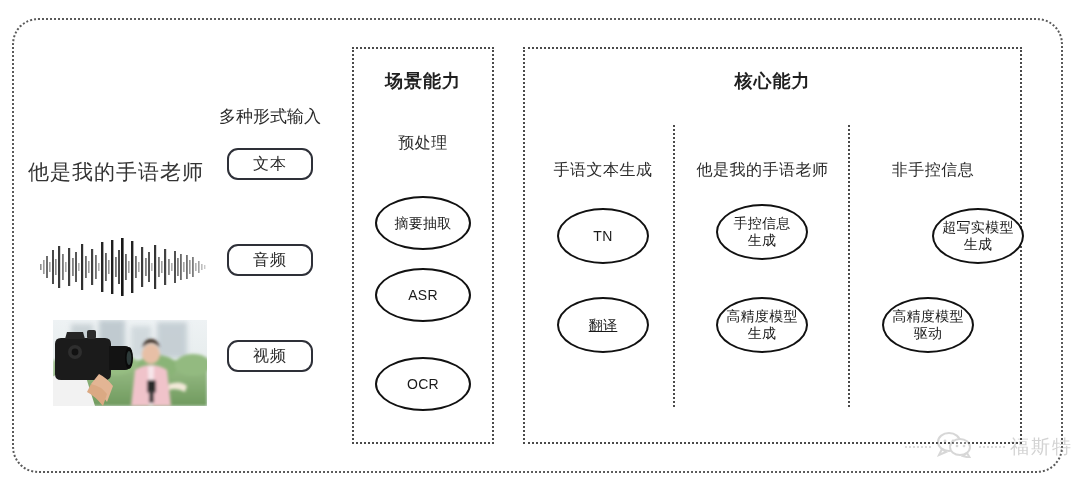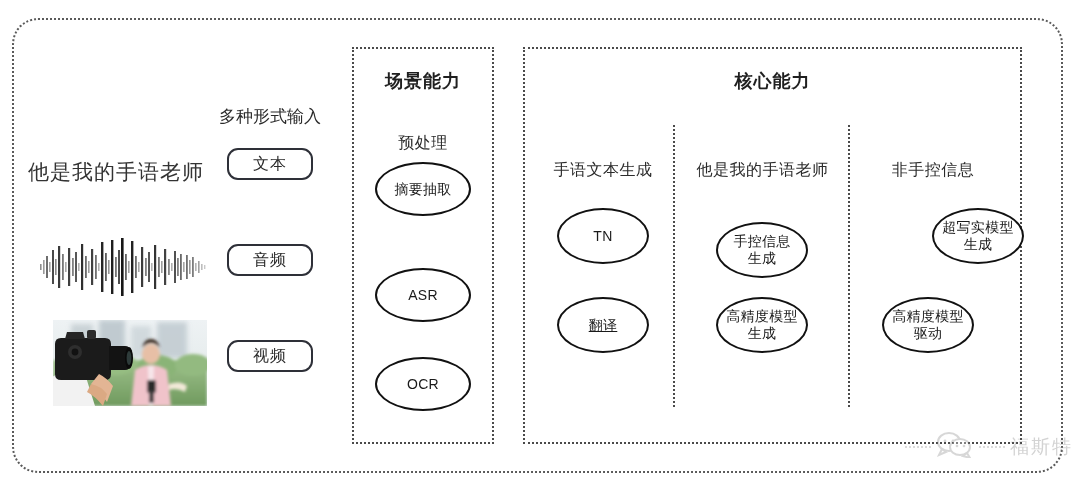--- a/index.html
+++ b/index.html
@@ -284,37 +284,37 @@
     </svg>
   </div>
 
   <div class="chip" style="left:227px; top:340px;">视频</div>
 
   <div class="panel" style="left:352px; top:47px; width:142px; height:397px;">
     <div class="panel-title" style="top:20px;">场景能力</div>
     <div class="sub-label" style="left:0; right:0; top:84px;">预处理</div>
   </div>
 
-  <div class="ellipse wide" style="left:375px; top:162px;">摘要抽取</div>
+  <div class="ellipse wide" style="left:375px; top:196px;">摘要抽取</div>
   <div class="ellipse wide" style="left:375px; top:268px;">ASR</div>
   <div class="ellipse wide" style="left:375px; top:357px;">OCR</div>
 
   <div class="panel" style="left:523px; top:47px; width:499px; height:397px;">
     <div class="panel-title" style="top:20px;">核心能力</div>
   </div>
 
   <div class="divider" style="left:673px; top:125px; height:282px;"></div>
   <div class="divider" style="left:848px; top:125px; height:282px;"></div>
 
   <div class="sub-label" style="left:538px; top:160px; width:130px;">手语文本生成</div>
   <div class="ellipse core" style="left:557px; top:208px;">TN</div>
   <div class="ellipse core" style="left:557px; top:297px;text-decoration:underline;">翻译</div>
 
   <div class="sub-label" style="left:690px; top:160px; width:145px;">他是我的手语老师</div>
-  <div class="ellipse core" style="left:716px; top:222px; white-space:pre-line;text-align:center;">手控信息
+  <div class="ellipse core" style="left:716px; top:204px; white-space:pre-line;text-align:center;">手控信息
 生成</div>
   <div class="ellipse core" style="left:716px; top:297px; white-space:pre-line;">高精度模型
 生成</div>
 
   <div class="sub-label" style="left:868px; top:160px; width:130px;">非手控信息</div>
   <div class="ellipse core" style="left:932px; top:208px; white-space:pre-line;">超写实模型
 生成</div>
   <div class="ellipse core" style="left:882px; top:297px; white-space:pre-line;">高精度模型
 驱动</div>
 

